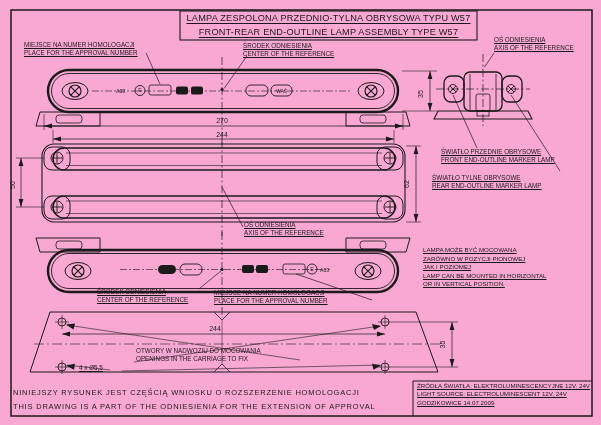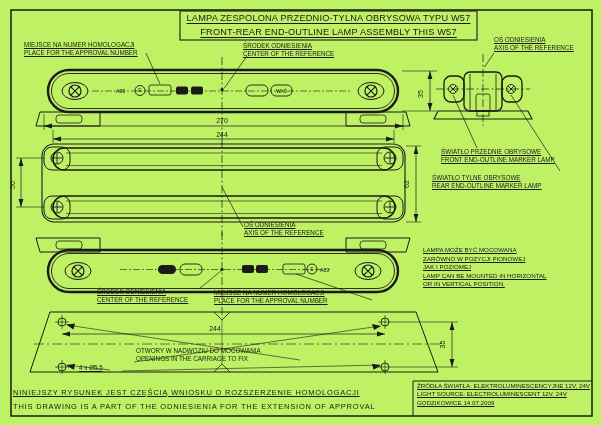--- a/index.html
+++ b/index.html
@@ -1,34 +1,34 @@
 <!DOCTYPE html>
 <html><head>
 <meta charset="utf-8">
 <style>
   html,body{margin:0;padding:0;background:#e8e8e8;}
   .sheet{
-    position:relative;width:601px;height:425px;background:#bef264;
+    position:relative;width:601px;height:425px;background:#f9a8d4;
     font-family:"Liberation Sans",sans-serif;color:#1a1a1a;overflow:hidden;
   }
   .art{position:absolute;left:0;top:0;}
   svg text{font-family:"Liberation Sans",sans-serif;font-size:7px;fill:#1a1a1a;}
   svg text.mark{font-size:5.2px;}
   .lbl{position:absolute;font-size:6.3px;line-height:1.28;white-space:nowrap;}
   .lbl span{display:block;text-decoration:underline;text-decoration-thickness:0.5px;text-underline-offset:1px;}
   .lbl.nou span{text-decoration:none;}
   .title{
     position:absolute;left:180px;top:11px;width:297px;text-align:center;
     font-size:9.2px;letter-spacing:.2px;line-height:14px;
   }
   .title span{display:block;text-decoration:underline;text-underline-offset:1.5px;}
   .note{position:absolute;font-size:6.2px;line-height:8.6px;white-space:nowrap;}
   .note span{display:block;text-decoration:underline;text-decoration-thickness:0.5px;}
   .footL{position:absolute;left:13px;top:386px;font-size:7.5px;letter-spacing:.8px;line-height:13.5px;white-space:nowrap;}
-  .footL .u{text-decoration:underline;}
+  .footL .u{}
   .footR{position:absolute;left:417px;top:382px;font-size:6.2px;line-height:8.4px;white-space:nowrap;}
   .footR span{display:block;text-decoration:underline;text-decoration-thickness:0.5px;}
 </style>
 </head>
 <body>
 
 <div class="sheet">
 
   <svg class="art" width="601" height="425" viewBox="0 0 601 425" stroke="#1a1a1a" fill="none" stroke-width="1">
 
@@ -207,21 +207,21 @@
       <path d="M392,322 H458 M392,367 H458" stroke-width=".6"></path>
       <path d="M452,322 V367" stroke-width=".7"></path>
       <polygon points="452,322 449.6,330 454.4,330" fill="#1a1a1a" stroke="none"></polygon>
       <polygon points="452,367 449.6,359 454.4,359" fill="#1a1a1a" stroke="none"></polygon>
       <text x="445" y="344.5" text-anchor="middle" transform="rotate(-90 445 344.5)" stroke="none" fill="#1a1a1a">35</text>
     </g>
   </svg>
 
   <div class="title">
     <span>LAMPA ZESPOLONA PRZEDNIO-TYLNA OBRYSOWA TYPU W57</span>
-    <span>FRONT-REAR END-OUTLINE LAMP ASSEMBLY THIS W57</span>
+    <span>FRONT-REAR END-OUTLINE LAMP ASSEMBLY TYPE W57</span>
   </div>
 
   <div class="lbl" style="left:24px;top:41px">
     <span>MIEJSCE NA NUMER HOMOLOGACJI</span>
     <span>PLACE FOR THE APPROVAL NUMBER</span>
   </div>
   <div class="lbl" style="left:243px;top:42px">
     <span>ŚRODEK ODNIESIENIA</span>
     <span>CENTER OF THE REFERENCE</span>
   </div>

